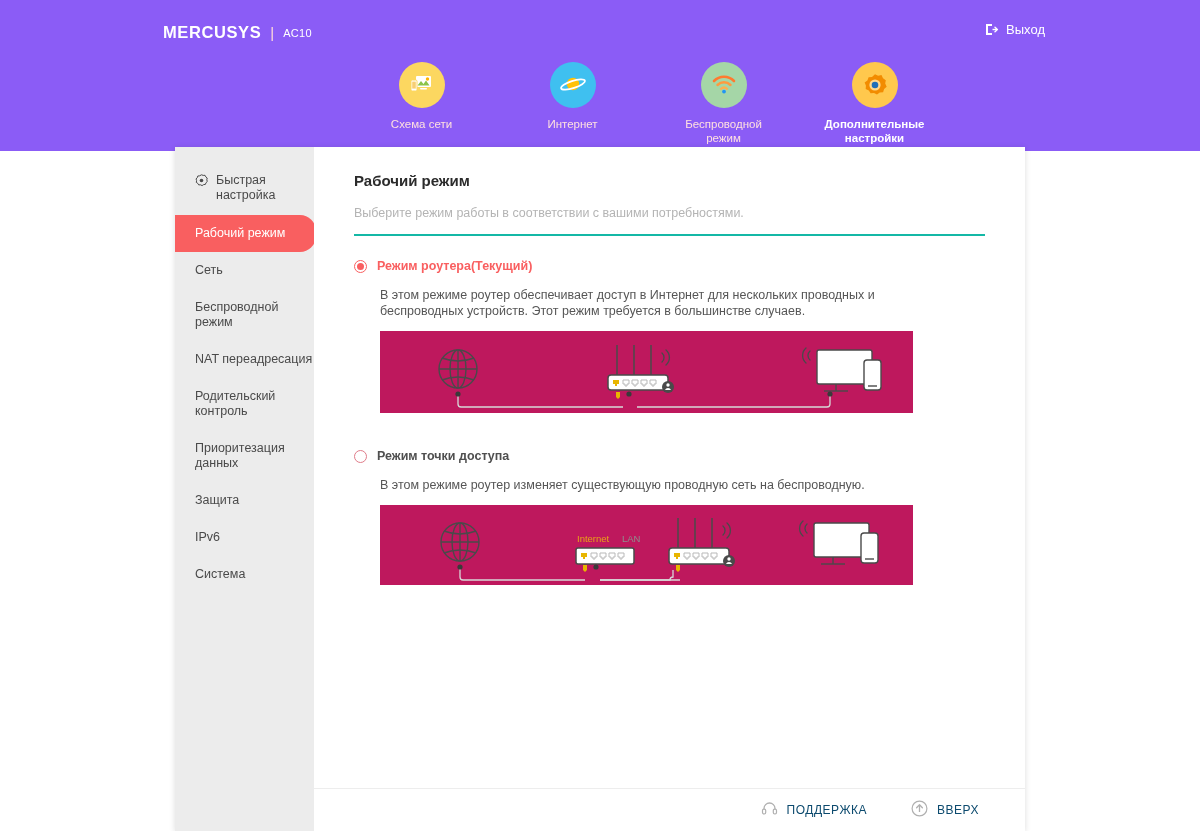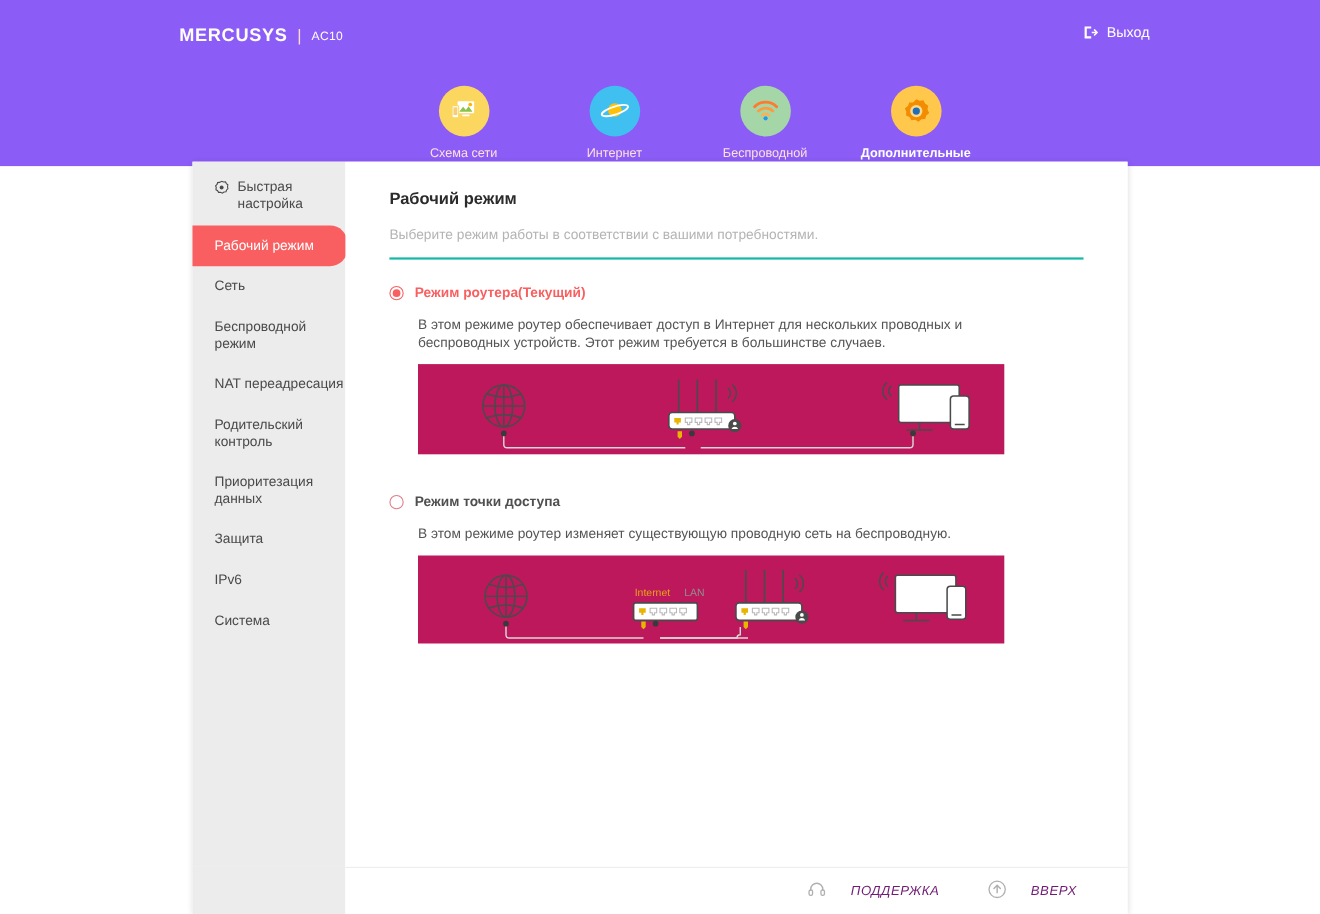--- a/index.html
+++ b/index.html
@@ -30,22 +30,22 @@
 
   .logout {
     position: absolute; right: 155px; top: 22px;
     display: flex; align-items: center; gap: 7px;
     color: #ffffff; font-size: 13px; cursor: pointer;
   }
   .logout svg { display: block; }
 
   
   .topnav {
-    position: absolute; left: 355px; top: 78px;
-    display: flex; gap: 4px;
+    position: absolute; left: 355px; top: 62px;
+    display: flex; gap: 18px;
   }
   .nav-item {
     width: 133px;
     display: flex; flex-direction: column; align-items: center;
     cursor: pointer; position: relative;
   }
   .nav-circle {
     width: 46px; height: 46px; border-radius: 50%;
     display: flex; align-items: center; justify-content: center;
     margin-bottom: 9px;
@@ -77,21 +77,21 @@
     background: #ececec;
   }
   .side-item {
     padding: 11px 0 11px 20px;
     font-size: 12.5px; line-height: 15px; color: #4a4a4a;
     cursor: pointer; position: relative;
   }
   .side-item.quick {
     padding-left: 20px;
     display: flex; gap: 8px; align-items: flex-start;
-    padding-top: 16px; padding-bottom: 12px;
+    padding-top: 26px; padding-bottom: 12px;
   }
   .side-item.active {
     background: #f95f60; color: #ffffff;
     border-radius: 0 16px 16px 0;
     margin-right: -2px;
   }
   .side-item .gear { flex: 0 0 auto; margin-top: 1px; }
 
   .content {
     position: absolute; left: 139px; top: 0;
@@ -141,24 +141,23 @@
   
   .footer {
     position: absolute; left: 314px; top: 788px;
     width: 711px; height: 43px;
     background: #ffffff;
     border-top: 1px solid #ededed;
     display: flex; align-items: center; justify-content: flex-end;
     gap: 44px; padding-right: 46px;
   }
   .foot-btn {
-    display: flex; align-items: center; gap: 22px;
-    font-size: 12px; letter-spacing: .5px; color: #701a75;
+    display: flex; align-items: center; gap: 9px;
+    font-size: 12px; letter-spacing: .5px; color: #0c4a6e;
     cursor: pointer;
-    font-style: italic;
   }
   .side-bottom {
     position: absolute; left: 175px; top: 788px;
     width: 139px; height: 43px;
     background: #ececec;
   }
 </style>
 </head>
 <body>
 

